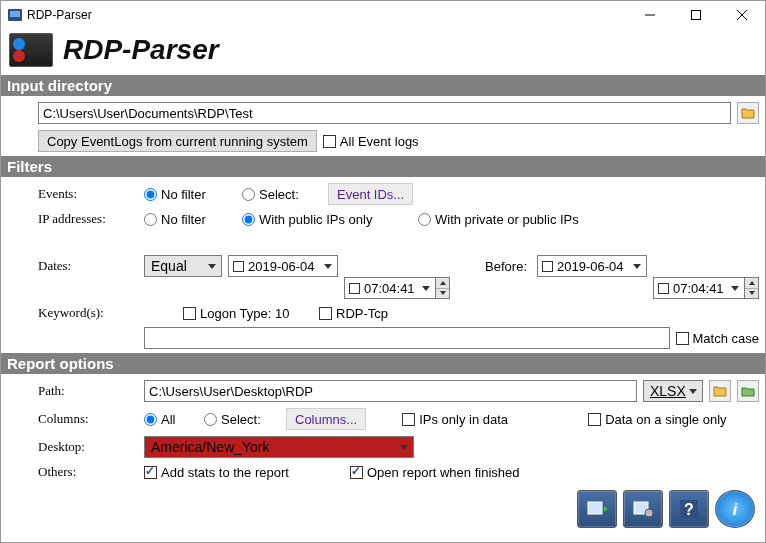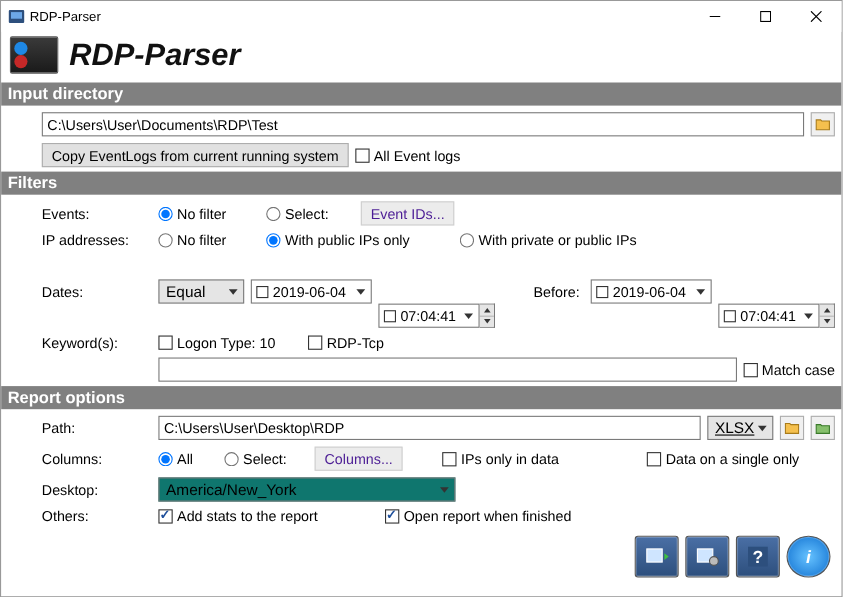--- a/index.html
+++ b/index.html
@@ -11,21 +11,21 @@
   .win-btn { width: 46px; height: 28px; display:flex; align-items:center; justify-content:center; font-size: 12px; background: #fff; }
   .win-btn svg { display:block; }
   .header { display:flex; align-items:center; gap: 10px; padding: 4px 8px 8px 8px; }
   .app-logo { width: 44px; height: 34px; border:1px solid #555; background: linear-gradient(#3a3a3a,#1a1a1a); border-radius:2px; position:relative; }
   .app-logo::before { content:""; position:absolute; left:3px; top:4px; width:12px; height:12px; border-radius:50%; background:#1e88e5; }
   .app-logo::after  { content:""; position:absolute; left:3px; bottom:4px; width:12px; height:12px; border-radius:50%; background:#c62828; }
   .app-title { font-size: 28px; font-weight: bold; font-style: italic; color:#111; }
   .section-hdr { background:#808080; color:#fff; font-weight:bold; padding: 2px 6px; font-size: 15px; }
   .content { padding: 6px 6px 4px 6px; font-size: 13px; display:flex; flex-direction:column; gap:6px; }
   .row { display:flex; align-items:center; gap: 6px; padding-left: 31px; }
-  .lbl { width: 100px; flex-shrink:0; }
+  .lbl { width: 100px; flex-shrink:0;font-family:Liberation Serif, serif; }
   input[type=text] { font-size: 13px; height: 22px; border:1px solid #7a7a7a; padding: 0 4px; background:#fff; }
   .wide   { flex: 1; }
   .btn { background:#e1e1e1; border:1px solid #adadad; padding: 2px 8px; font-size:13px; height:22px; display:inline-flex; align-items:center; }
   .btn.disabled { background:#ececec; color:#4c1d95; border-color:#cfcfcf; }
   .iconbtn { width:22px; height:22px; border:1px solid #adadad; background:#f0f0f0; display:inline-flex; align-items:center; justify-content:center; }
   input[type=radio], input[type=checkbox] { margin-right:4px; vertical-align:middle; }
   label { display:inline-flex; align-items:center; font-size:13px; } 
   .dropdown { height:22px; border:1px solid #7a7a7a; background:#e5e5e5; padding: 0 18px 0 6px; font-size:14px; display:inline-flex; align-items:center; position:relative; }
   .dropdown::after { content:""; position:absolute; right:5px; top:8px; border-left:4px solid transparent; border-right:4px solid transparent; border-top:5px solid #333; }
   .checkbox-box { width:13px; height:13px; border:1px solid #333; display:inline-block; margin-right:4px; vertical-align:middle; position:relative; background:#fff; }
@@ -169,21 +169,21 @@
           </div>
           <div>
             <span class="tri-down"></span>
           </div>
         </span>
     </span>
   </div>
 
   <div class="row">
     <span class="lbl">Keyword(s):</span>
-    <label style="width:130px;">
+    <label style="width:130px;margin-left:39px;">
         <span class="checkbox-box"></span>
         <span>Logon Type: 10</span>
       </label>
     <label>
         <span class="checkbox-box"></span>
         <span>RDP-Tcp</span>
       </label>
   </div>
   <div class="row">
     <span class="lbl"></span>
@@ -232,21 +232,21 @@
       </label>
     <span style="width:24px;"></span>
     <label>
         <span class="checkbox-box"></span>
         <span>Data on a single only</span>
       </label>
   </div>
 
   <div class="row">
     <span class="lbl">Desktop:</span>
-    <span class="dropdown" style="width:270px; background:#0f766e;">America/New_York</span>
+    <span class="dropdown" style="width:270px; background:#b91c1c;">America/New_York</span>
   </div>
 
   <div class="row">
     <span class="lbl">Others:</span>
     <label style="width:200px;">
         <span class="checkbox-box checked"></span>
         <span>Add stats to the report</span>
       </label>
     <label>
         <span class="checkbox-box checked"></span>

